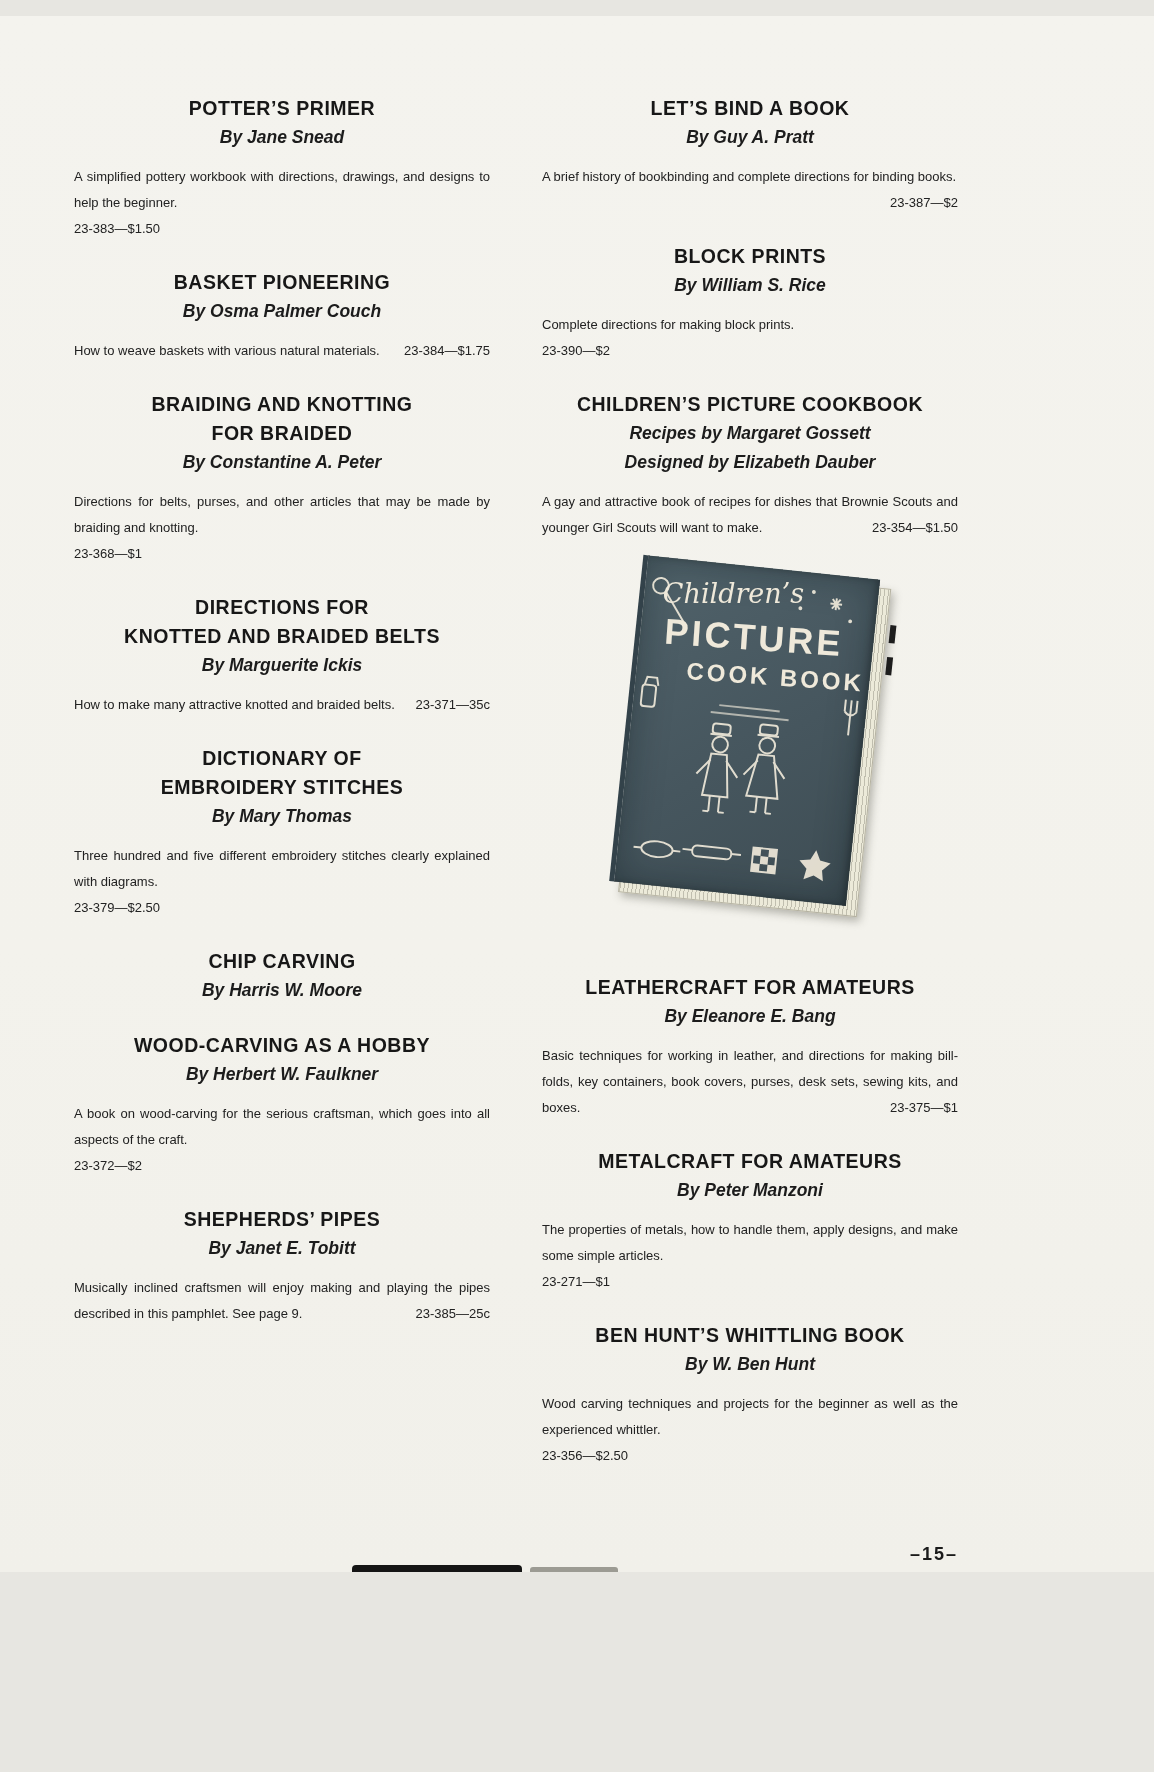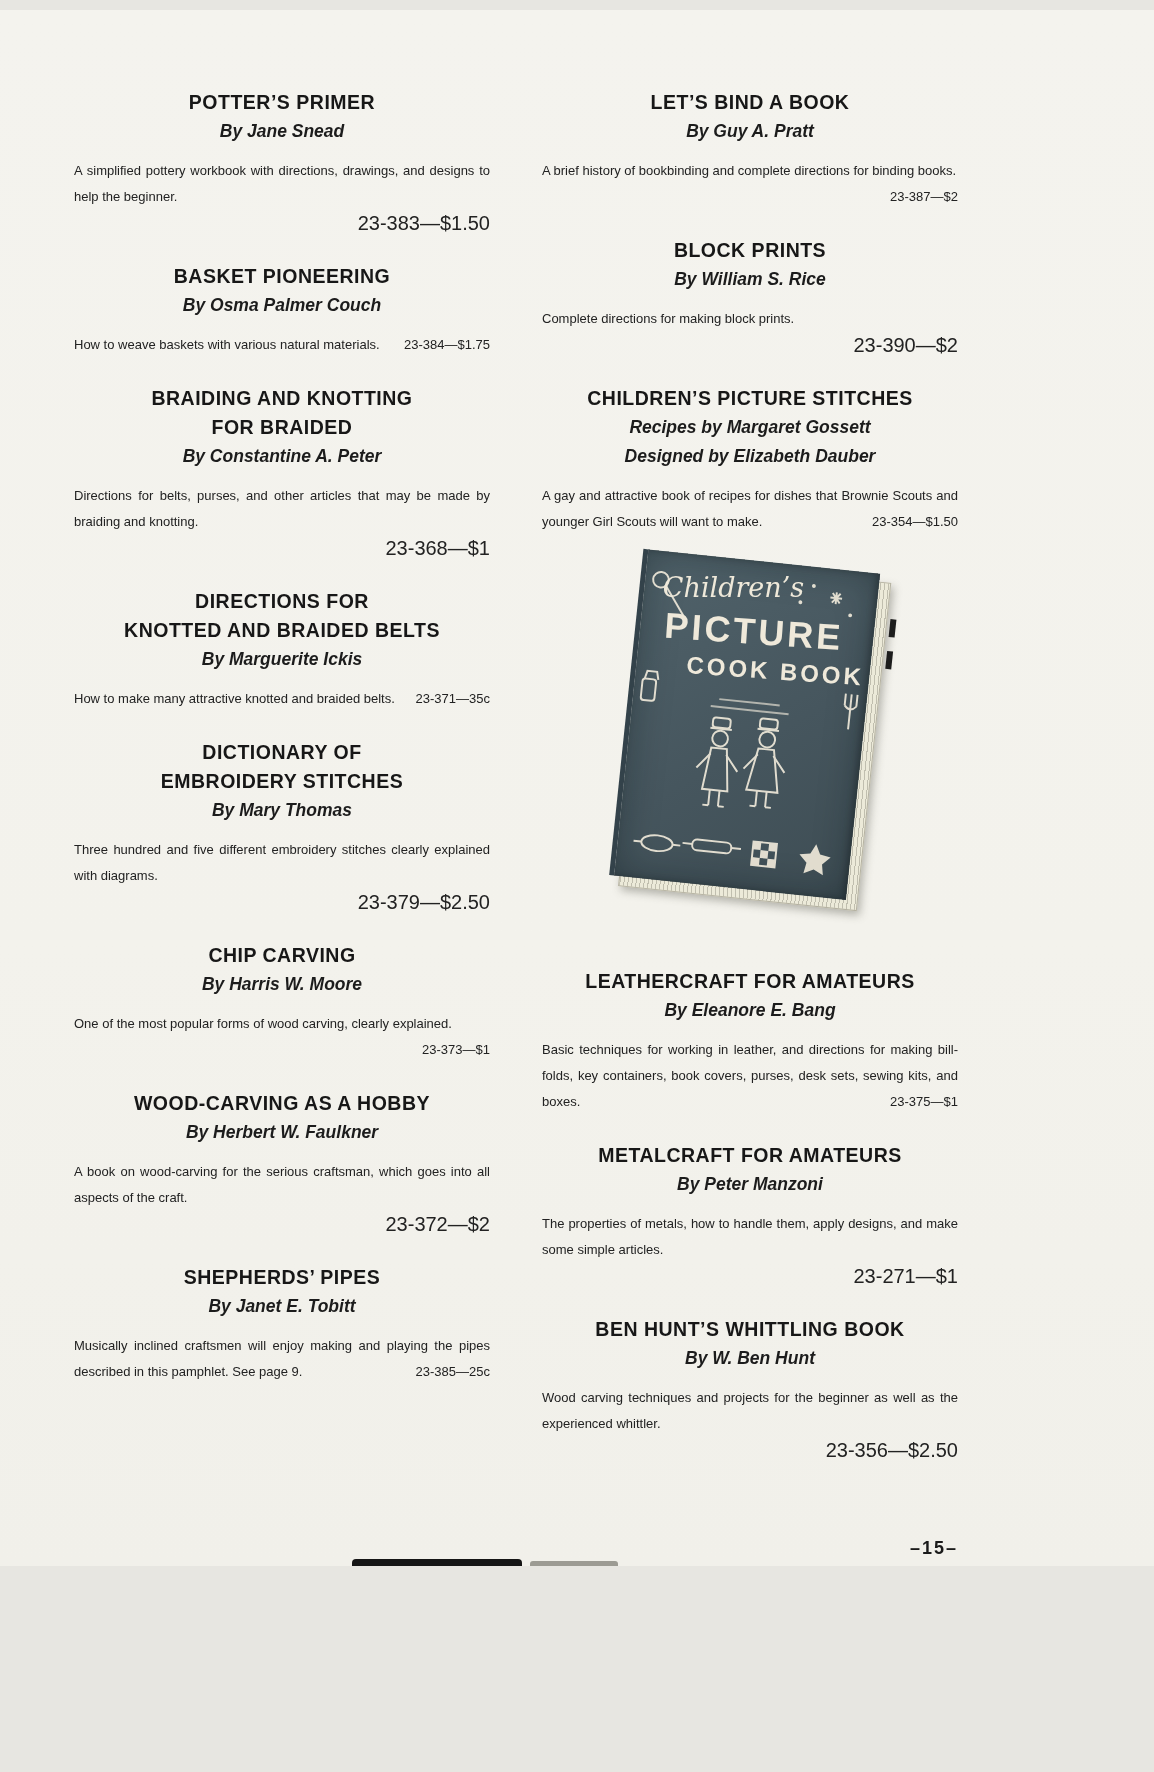--- a/index.html
+++ b/index.html
@@ -1,20 +1,20 @@
 <!DOCTYPE html>
 <html><head>
 <meta charset="utf-8">
 <style>
   * { margin:0; padding:0; box-sizing:border-box; }
   html, body { background:#e7e6e1; }
   .page {
     position:relative;
     width:1154px; height:1556px;
-    margin:10px auto;
+    margin:16px auto;
     background:linear-gradient(180deg,#f4f3ee 0%, #f3f2ec 60%, #f1f0ea 100%);
     font-family:"Liberation Sans", sans-serif;
     color:#1f1f1f;
     overflow:hidden;
   }
   .columns {
     position:absolute; top:78px; left:74px;
     display:flex; gap:52px;
   }
   .col { width:416px; }
@@ -26,21 +26,21 @@
   .author {
     font-weight:bold; font-style:italic; font-size:17.5px; line-height:29px;
     text-align:center; color:#1c1c1c;
   }
   .desc {
     margin-top:12px; font-size:13px; line-height:26px;
     text-align:justify; color:#222;
   }
   .desc::after { content:""; display:block; clear:both; }
   .desc .code { float:right; white-space:nowrap; }
-  .code-centered { font-size:20px; line-height:26px; text-align:right; color:#222; }
+  .code-centered { font-size:13px; line-height:26px; text-align:left; color:#222; }
 
   .page-number {
     position:absolute; top:1528px; right:196px;
     font-weight:bold; font-size:18px; letter-spacing:2px; color:#1a1a1a;
   }
 
   
   .cover-wrap { position:relative; height:378px; margin:2px 0 28px 0; }
   .book {
     position:relative; width:250px; height:340px;
@@ -118,21 +118,20 @@
         <section class="entry">
           <div class="title">DICTIONARY OF</div>
           <div class="title">EMBROIDERY STITCHES</div>
           <div class="author">By Mary Thomas</div>
           <p class="desc"><span class="desc-text">Three hundred and five different embroidery stitches clearly explained with diagrams.</span></p>
           <div class="code-centered">23-379—$2.50</div>
         </section>
         <section class="entry">
           <div class="title">CHIP CARVING</div>
           <div class="author">By Harris W. Moore</div>
-          <p class="desc"><span class="desc-text">One of the most popular forms of wood carving, clearly explained.</span><span class="code">23-373—$1</span></p>
         </section>
         <section class="entry">
           <div class="title">WOOD-CARVING AS A HOBBY</div>
           <div class="author">By Herbert W. Faulkner</div>
           <p class="desc"><span class="desc-text">A book on wood-carving for the serious craftsman, which goes into all aspects of the craft.</span></p>
           <div class="code-centered">23-372—$2</div>
         </section>
         <section class="entry">
           <div class="title">SHEPHERDS’ PIPES</div>
           <div class="author">By Janet E. Tobitt</div>
@@ -145,21 +144,21 @@
           <div class="author">By Guy A. Pratt</div>
           <p class="desc"><span class="desc-text">A brief history of bookbinding and complete directions for binding books.</span><span class="code">23-387—$2</span></p>
         </section>
         <section class="entry">
           <div class="title">BLOCK PRINTS</div>
           <div class="author">By William S. Rice</div>
           <p class="desc"><span class="desc-text">Complete directions for making block prints.</span></p>
           <div class="code-centered">23-390—$2</div>
         </section>
         <section class="entry">
-          <div class="title">CHILDREN’S PICTURE STITCHES</div>
+          <div class="title">CHILDREN’S PICTURE COOKBOOK</div>
           <div class="author">Recipes by Margaret Gossett</div>
           <div class="author">Designed by Elizabeth Dauber</div>
           <p class="desc"><span class="desc-text">A gay and attractive book of recipes for dishes that Brownie Scouts and younger Girl Scouts will want to make.</span><span class="code">23-354—$1.50</span></p>
         </section>
   <div class="cover-wrap">
     <div class="book">
       <div class="pages"></div>
       <div class="clasp clasp-1"></div>
       <div class="clasp clasp-2"></div>
       <div class="front-cover">

